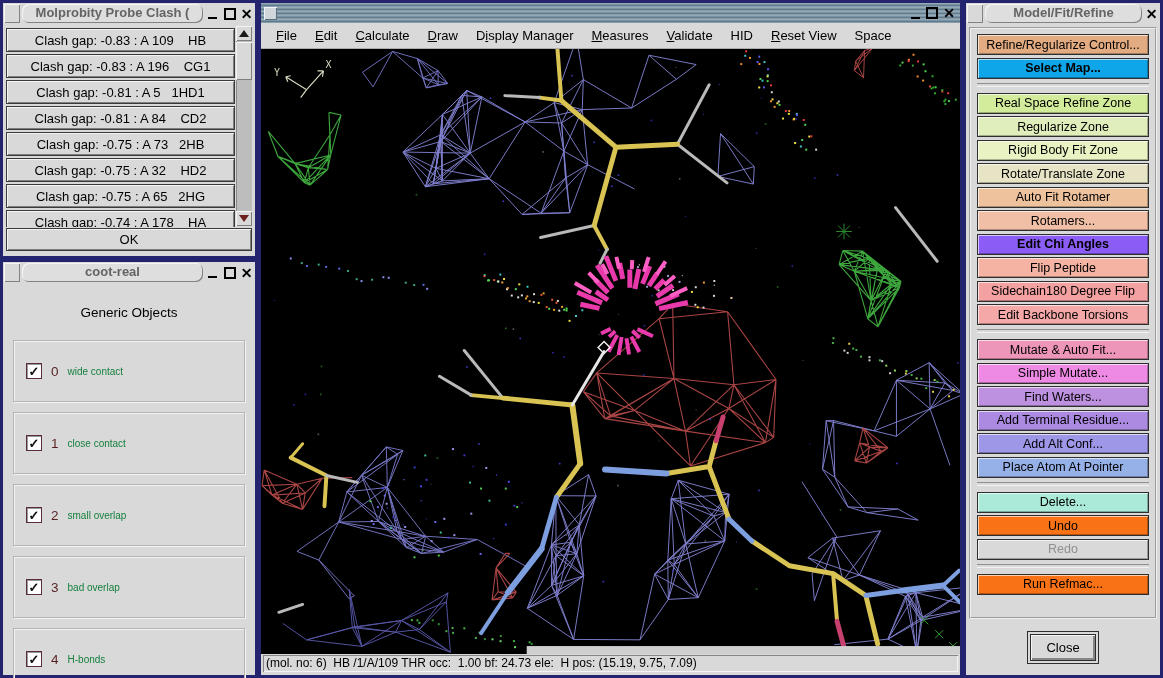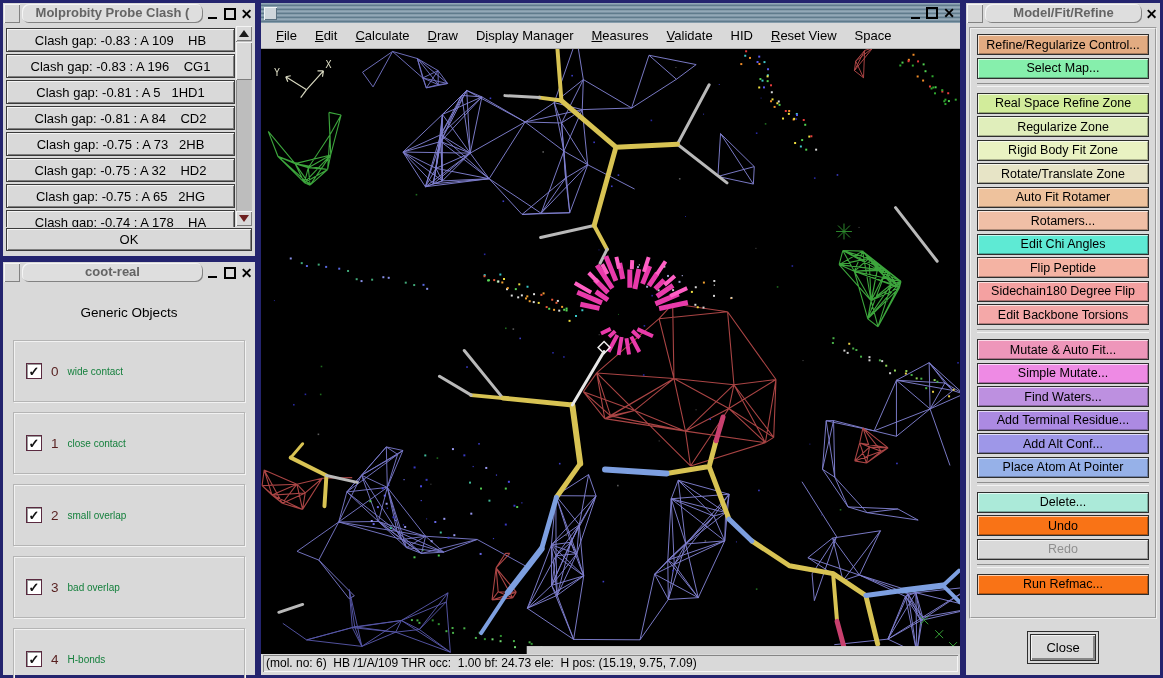--- a/index.html
+++ b/index.html
@@ -590,29 +590,29 @@
 </div>
 
 <div class="window" id="win-mfr">
   <div class="tbar">
     <div class="ticon"></div>
     <div class="ttitle">Model/Fit/Refine</div>
     <div class="tbtn g-x">✕</div>
   </div>
   <div id="mfr-frame">
       <button class="mfr-btn" style="background: rgb(226, 171, 129);">Refine/Regularize Control...</button>
-      <button class="mfr-btn" style="background: #86efac;">Select Map...</button>
+      <button class="mfr-btn" style="background: #0ea5e9; font-weight: bold;">Select Map...</button>
       <div class="sep"></div>
       <button class="mfr-btn" style="background: rgb(210, 236, 155);">Real Space Refine Zone</button>
       <button class="mfr-btn" style="background: rgb(224, 238, 187);">Regularize Zone</button>
       <button class="mfr-btn" style="background: rgb(233, 242, 194);">Rigid Body Fit Zone</button>
       <button class="mfr-btn" style="background: rgb(231, 228, 198);">Rotate/Translate Zone</button>
       <button class="mfr-btn" style="background: rgb(238, 194, 157);">Auto Fit Rotamer</button>
       <button class="mfr-btn" style="background: rgb(240, 191, 166);">Rotamers...</button>
-      <button class="mfr-btn" style="background: #5eead4;">Edit Chi Angles</button>
+      <button class="mfr-btn" style="background: #8b5cf6; font-weight: bold;">Edit Chi Angles</button>
       <button class="mfr-btn" style="background: rgb(244, 179, 163);">Flip Peptide</button>
       <button class="mfr-btn" style="background: rgb(244, 161, 161);">Sidechain180 Degree Flip</button>
       <button class="mfr-btn" style="background: rgb(244, 168, 168);">Edit Backbone Torsions</button>
       <div class="sep"></div>
       <button class="mfr-btn" style="background: rgb(238, 150, 186);">Mutate &amp; Auto Fit...</button>
       <button class="mfr-btn" style="background: rgb(238, 138, 228);">Simple Mutate...</button>
       <button class="mfr-btn" style="background: rgb(189, 144, 224);">Find Waters...</button>
       <button class="mfr-btn" style="background: rgb(172, 138, 226);">Add Terminal Residue...</button>
       <button class="mfr-btn" style="background: rgb(158, 151, 232);">Add Alt Conf...</button>
       <button class="mfr-btn" style="background: rgb(150, 177, 232);">Place Atom At Pointer</button>

